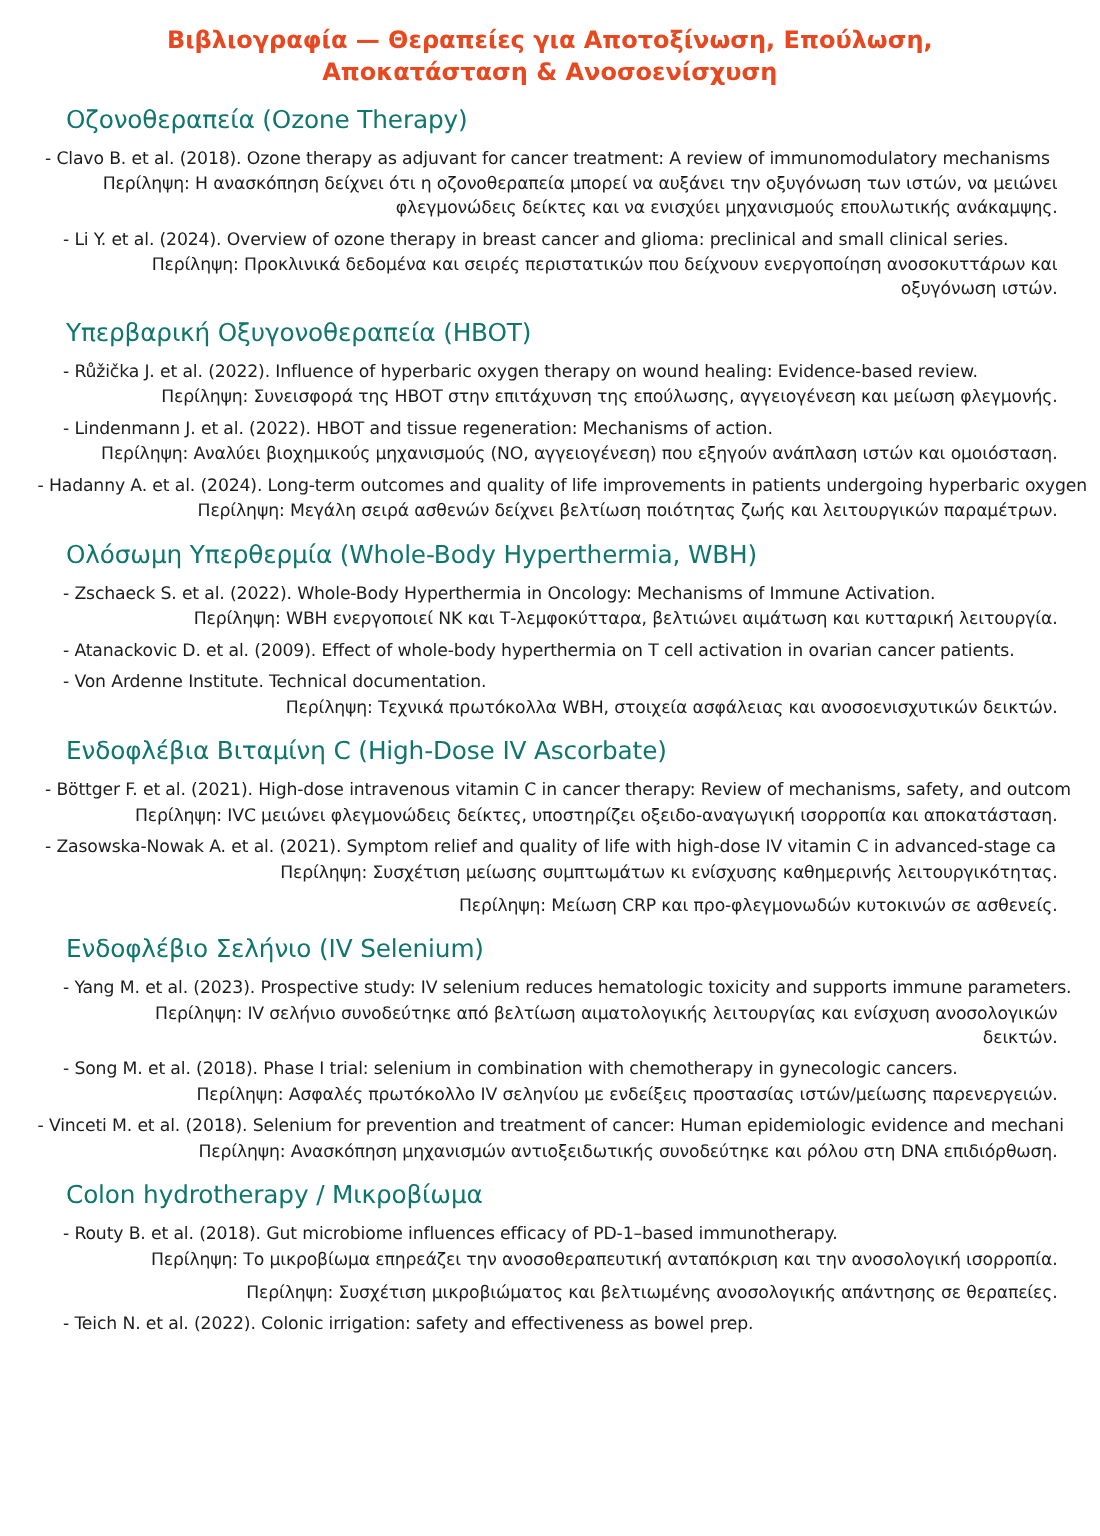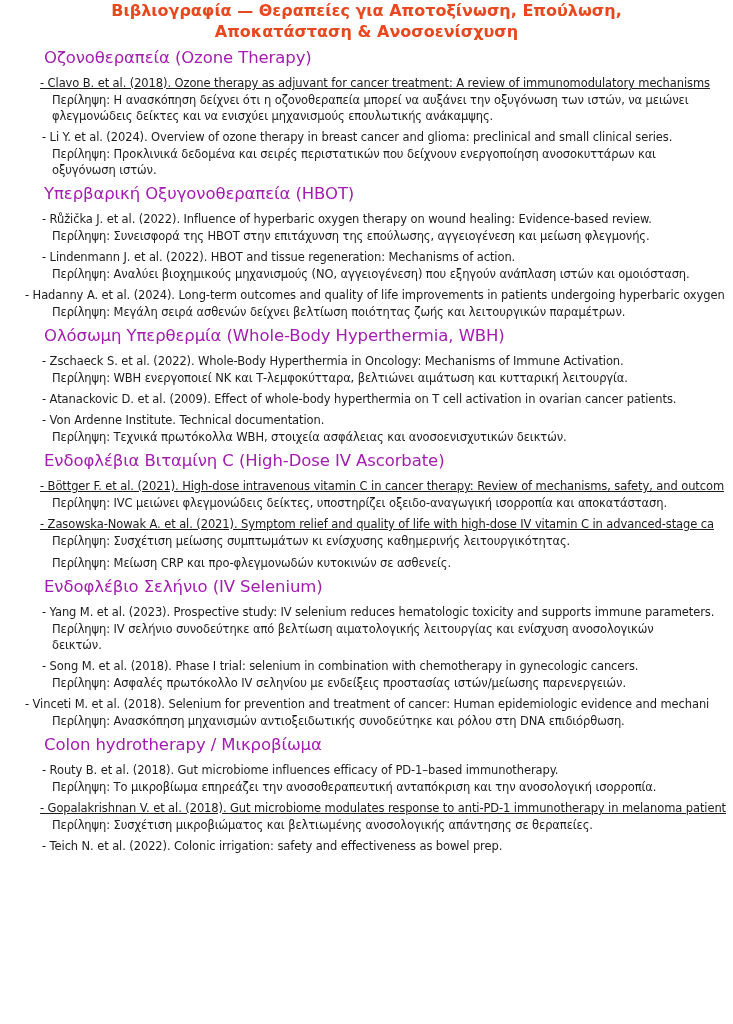--- a/index.html
+++ b/index.html
@@ -5,57 +5,59 @@
   html, body { margin: 0; padding: 0; background: #ffffff; }
   .page {
     position: relative;
     width: 733px;
     height: 1024px;
     box-sizing: border-box;
     background: #ffffff;
     overflow: hidden;
     font-family: "DejaVu Sans", "Liberation Sans", sans-serif;
     color: #1c1c1c;
+    padding-top: 16px;
   }
   h1.doc-title {
     margin: 0 30px 6px 30px;
     text-align: center;
     font-size: 16px;
     line-height: 21px;
     font-weight: bold;
     letter-spacing: 0px;
   }
   h2.section-heading {
     font-size: 16.5px;
     font-weight: 400;
-    color: #a21caf;
-    margin: 0 0 8px 44px;
+    color: #0f766e;
+    margin: 12px 0 8px 44px;
     line-height: 20px;
     letter-spacing: -0.1px;
   }
   .entry { margin-bottom: 6px; }
   .citation {
     font-size: 11.5px;
     line-height: 15px;
     letter-spacing: -0.1px;
     white-space: nowrap;
     overflow: hidden;
     color: #1c1c1c;
   }
   .indent-a .citation { margin-left: 42px; }
-  .indent-b .citation { margin-left: 40px; text-decoration: underline; }
+  .indent-b .citation { margin-left: 30px; }
   .indent-c .citation { margin-left: 25px; }
   .summary {
     font-size: 11.5px;
     line-height: 16px;
     letter-spacing: -0.1px;
     margin-left: 52px;
     margin-right: 28px;
     margin-top: 1px;
     color: #1c1c1c;
+    text-align: right;
   }
 </style>
 </head>
 <body>
 
 <div class="page">
   <h1 class="doc-title" style="color: rgb(232, 72, 31);">
     <span>Βιβλιογραφία — Θεραπείες για Αποτοξίνωση, Επούλωση,</span><br>
     <span>Αποκατάσταση &amp; Ανοσοενίσχυση</span>
   </h1>
@@ -129,21 +131,20 @@
           <div class="summary">Περίληψη: Ανασκόπηση μηχανισμών αντιοξειδωτικής συνοδεύτηκε και ρόλου στη DNA επιδιόρθωση.</div>
         </div>
       </section>
       <section>
         <h2 class="section-heading">Colon hydrotherapy / Μικροβίωμα</h2>
         <div class="entry indent-a">
           <div class="citation">- Routy B. et al. (2018). Gut microbiome influences efficacy of PD-1–based immunotherapy.</div>
           <div class="summary">Περίληψη: Το μικροβίωμα επηρεάζει την ανοσοθεραπευτική ανταπόκριση και την ανοσολογική ισορροπία.</div>
         </div>
         <div class="entry indent-b">
-          <div class="citation">- Gopalakrishnan V. et al. (2018). Gut microbiome modulates response to anti-PD-1 immunotherapy in melanoma patient</div>
           <div class="summary">Περίληψη: Συσχέτιση μικροβιώματος και βελτιωμένης ανοσολογικής απάντησης σε θεραπείες.</div>
         </div>
         <div class="entry indent-a">
           <div class="citation">- Teich N. et al. (2022). Colonic irrigation: safety and effectiveness as bowel prep.</div>
         </div>
       </section>
     </div>
 </div>
 
 </body></html>

